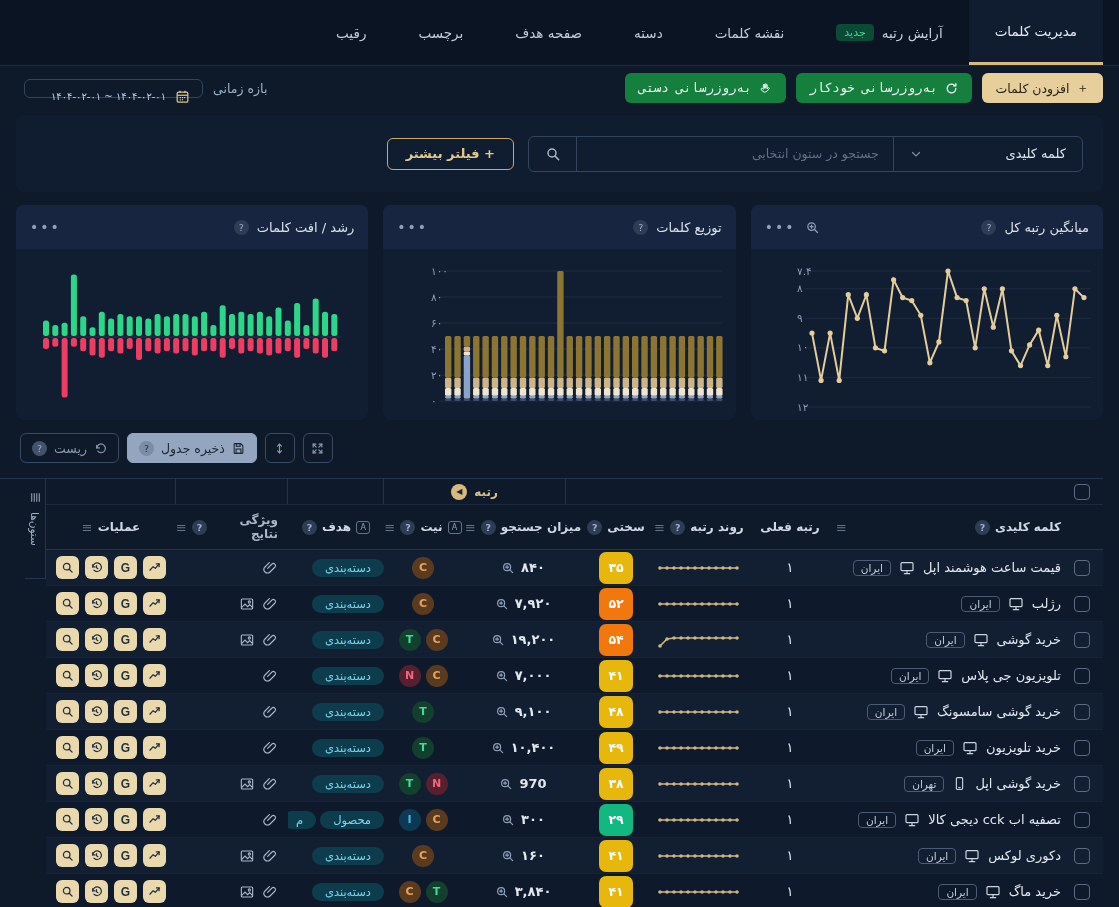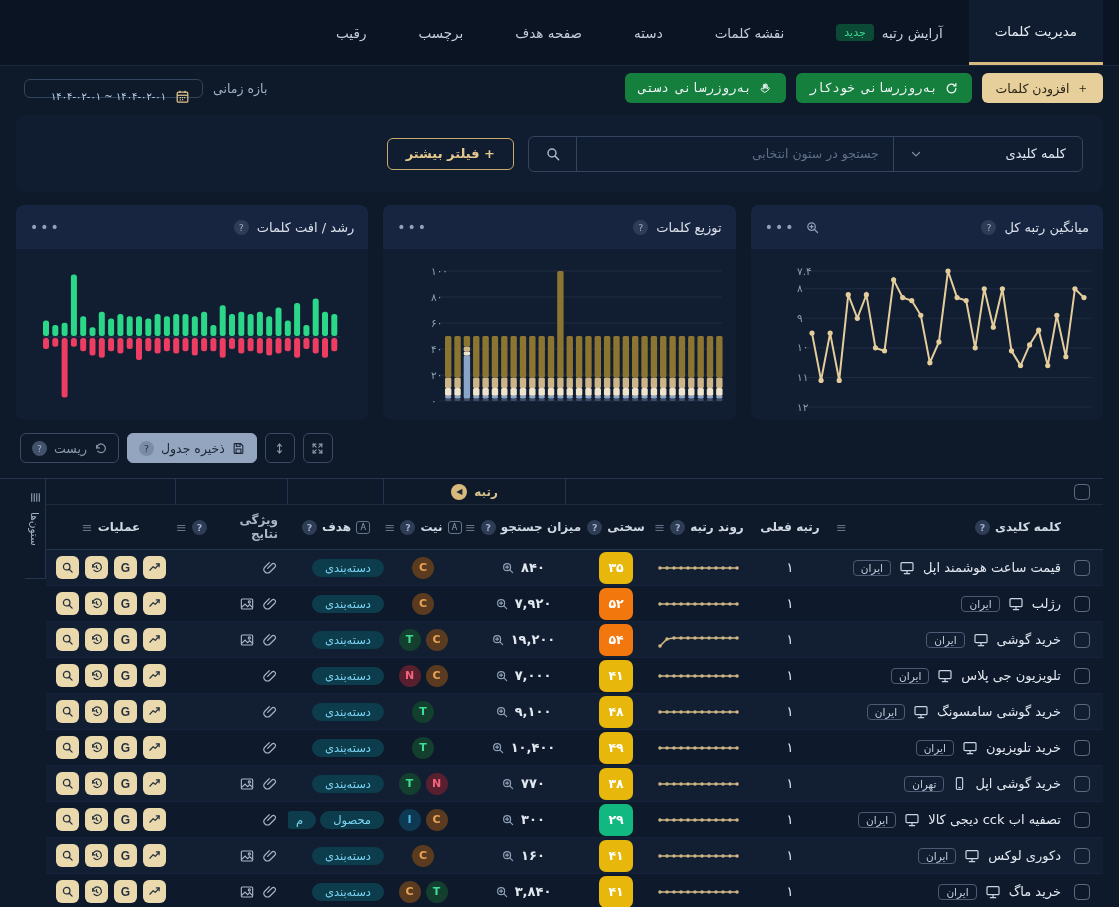--- a/index.html
+++ b/index.html
@@ -1185,21 +1185,21 @@
             <circle cx="60" cy="10" r="1.8" fill="#cdb584"></circle>
             <circle cx="67" cy="10" r="1.8" fill="#cdb584"></circle>
             <circle cx="74" cy="10" r="1.8" fill="#cdb584"></circle>
             <circle cx="81" cy="10" r="1.8" fill="#cdb584"></circle>
           </svg>
         </div>
         <div class="c-diff">
           <span class="diff-badge diff-yellow">۳۸</span>
         </div>
         <div class="c-vol">
-          <span class="vol-num">۷۷۰</span>
+          <span class="vol-num">970</span>
           <span class="vol-zoom">
             <svg width="14" height="14" viewBox="0 0 24 24" fill="none" stroke="currentColor" stroke-width="2" stroke-linecap="round">
               <circle cx="10.5" cy="10.5" r="6"></circle>
               <line x1="15.2" y1="15.2" x2="20" y2="20"></line>
               <line x1="10.5" y1="8" x2="10.5" y2="13"></line>
               <line x1="8" y1="10.5" x2="13" y2="10.5"></line>
             </svg>
           </span>
         </div>
         <div class="c-int">

